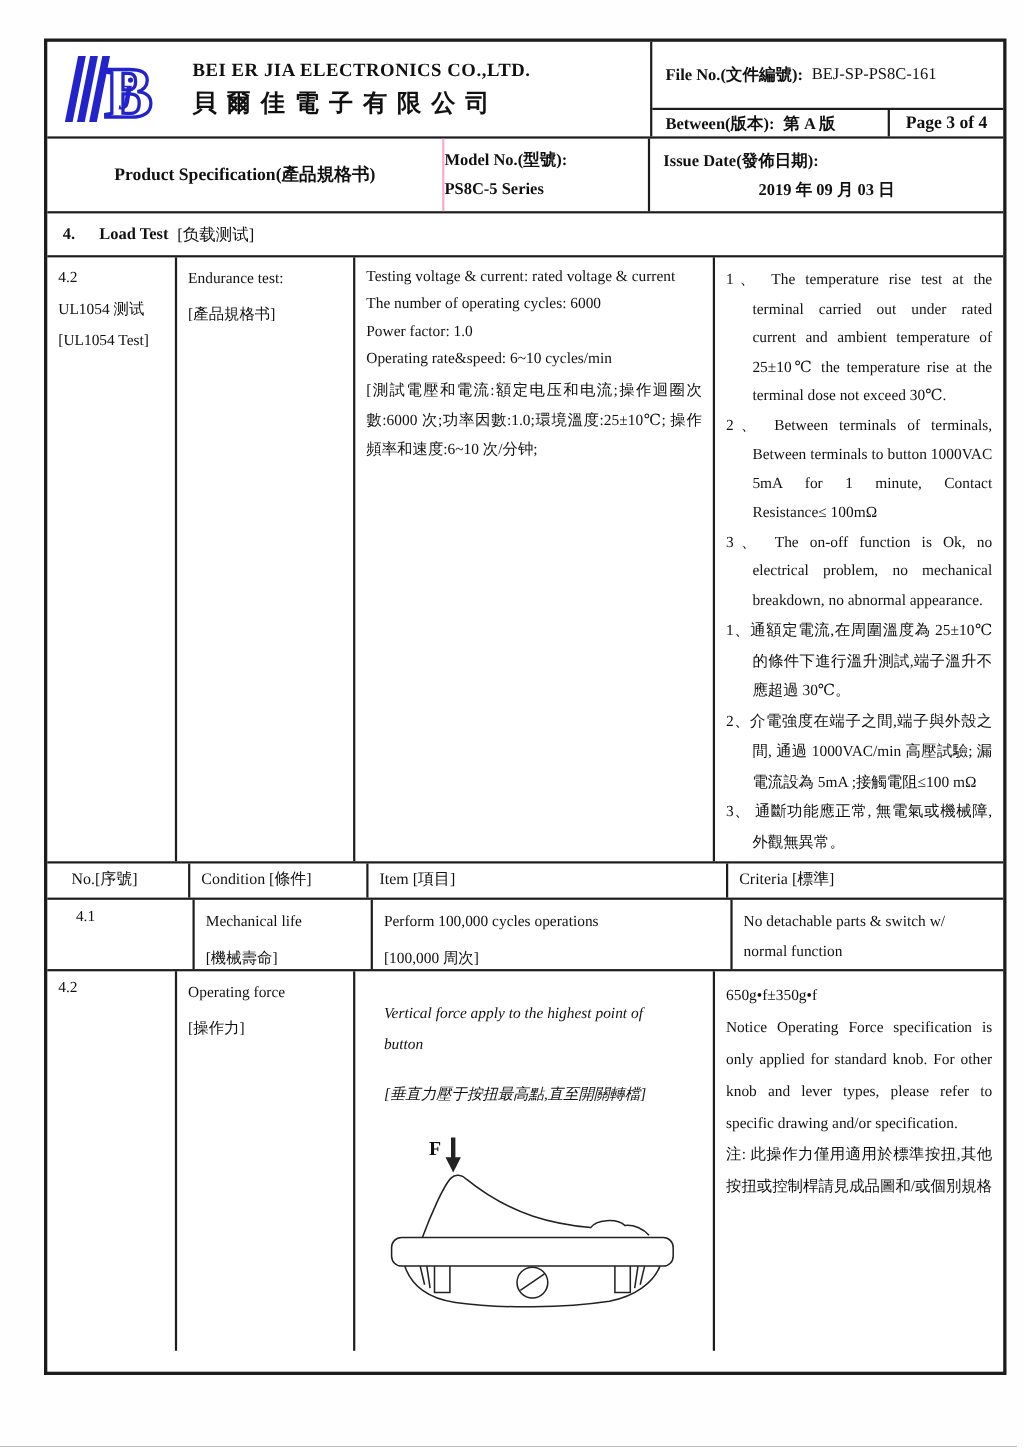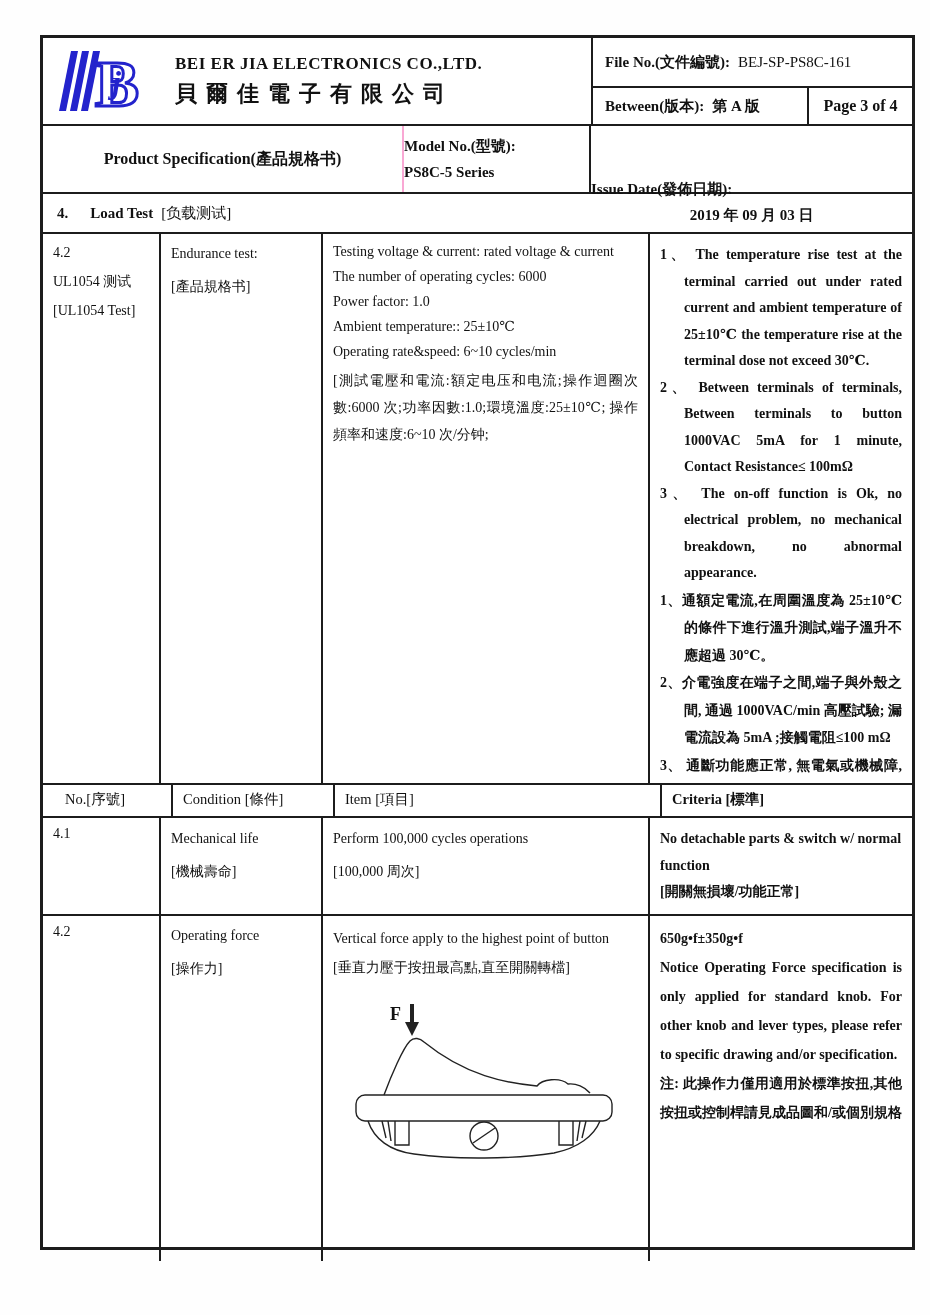--- a/index.html
+++ b/index.html
@@ -12,54 +12,54 @@
   .frame {
     position:absolute; left:40px; top:35px; width:875px; height:1215px;
     border:3px solid #1c1c1c; background:#fff;
   }
   
   .band1 { display:flex; height:88px; border-bottom:2px solid #1c1c1c; }
   .logo-cell { flex:0 0 550px; border-right:2px solid #1c1c1c; display:flex; align-items:center; padding:8px 14px; gap:16px; }
   .company-en { font-size:17px; font-weight:bold; letter-spacing:.5px; }
   .company-cn { font-size:22px; font-weight:600; letter-spacing:9px; margin-top:5px; white-space:nowrap; }
   .band1-right { flex:1; display:flex; flex-direction:column; }
-  .file-row { height:50px; border-bottom:2px solid #1c1c1c; display:flex; align-items:center; padding:0 12px; font-size:15px; }
+  .file-row { height:62px; border-bottom:2px solid #1c1c1c; display:flex; align-items:center; padding:0 12px; font-size:15px; }
   .edition-row { flex:1; display:flex; }
   .edition-cell { flex:0 0 216px; border-right:2px solid #1c1c1c; display:flex; align-items:center; padding:0 12px; font-size:15px; }
   .page-cell { flex:1; display:flex; align-items:center; justify-content:center; font-size:16px; font-weight:bold; }
   .lbl { font-weight:bold; }
   .val { margin-left:8px; }
   
   .band2 { display:flex; height:68px; border-bottom:2px solid #1c1c1c; }
   .product-cell { flex:0 0 361px; border-right:2px solid #f9a8d4; display:flex; align-items:center; justify-content:center; font-size:16px; font-weight:bold; }
   .model-cell { flex:0 0 187px; border-right:2px solid #1c1c1c; display:flex; flex-direction:column; align-items:flex-start; justify-content:center; font-size:15px; font-weight:bold; line-height:26px; }
-  .issue-cell { flex:1; padding:8px 0; font-size:15px; font-weight:bold; line-height:26px;margin-top:42px; }
+  .issue-cell { flex:1; padding:8px 12px; font-size:15px; font-weight:bold; line-height:26px; }
   .issue-cell .line2 { text-align:center; }
   
   .band3 { height:40px; border-bottom:2px solid #1c1c1c; display:flex; align-items:center; padding:0 14px; font-size:15px; }
   .sec-no { font-weight:bold; margin-right:22px; }
   .sec-en { font-weight:bold; margin-right:8px; }
   
   .mtable { display:flex; flex-direction:column; }
   .mrow { display:grid; grid-template-columns:118px 162px 327px 1fr; border-bottom:2px solid #1c1c1c; }
   .mrow:last-child { border-bottom:none; }
   .mcell { border-right:2px solid #1c1c1c; padding:8px 10px; font-size:14px; overflow:hidden; }
-  .mcell:last-child { border-right:none;font-weight:bold; }
-  .r1 { height:551px; } .r2 { height:33px;padding-left:12px; } .r3 { height:98px; } .r4 { height:345px; }
+  .mcell:last-child { border-right:none; }
+  .r1 { height:551px; } .r2 { height:33px;padding-left:12px; } .r3 { height:65px;padding-left:16px; } .r4 { height:345px; }
   .r2 .mcell { padding:5px 10px; font-size:14.5px; }
   .mcell p { margin:0 0 7px; line-height:22px; }
   .cond-en p { line-height:20px; margin:0 0 5px; }
   .cond-cn { line-height:27px; text-align:justify; margin-top:2px; }
   .crit p.hang { padding-left:24px; text-indent:-24px; line-height:26.5px; margin:0; text-align:justify; }
   .crit-cn p.hang { line-height:27.5px; }
   .item-cell p { margin:0 0 9px; line-height:24px; }
   .r3 .mcell p { margin:0 0 8px; line-height:25px; }
   .r3 .crit41 p { margin:0; line-height:26.5px; }
   .r4 .crit42 p { margin:0; line-height:29px; text-align:justify; }
-  .r4 .cond42 p { margin:0; line-height:29px; }
+  .r4 .cond42 p { margin:16px; line-height:29px;font-style:italic; }
   .switch-svg { display:block; margin:14px auto 0; }
   .logo-svg { flex:0 0 auto; }
 </style>
 </head>
 <body>
 
 <div class="page">
   <div class="frame">
 
     <div class="band1">
@@ -121,21 +121,20 @@
         </div>
         <div class="mcell item-cell">
           <p>Endurance test:</p>
           <p>[產品規格书]</p>
         </div>
         <div class="mcell">
           <div class="cond-en">
             <p>Testing voltage &amp; current:  rated voltage &amp; current</p>
             <p>The number of operating cycles:  6000</p>
             <p>Power factor:   1.0</p>
-            <p>Ambient temperature::  25±10℃</p>
             <p>Operating rate&amp;speed:  6~10 cycles/min</p>
           </div>
           <div class="cond-cn">[測試電壓和電流:額定电压和电流;操作迴圈次數:6000 次;功率因數:1.0;環境溫度:25±10℃; 操作頻率和速度:6~10 次/分钟;</div>
         </div>
         <div class="mcell">
           <div class="crit">
             <p class="hang">1、 The temperature rise test at the terminal carried out under rated current and ambient temperature of 25±10℃ the temperature rise at the terminal dose not exceed 30℃.</p>
             <p class="hang">2、 Between terminals of terminals, Between terminals to button 1000VAC 5mA for 1 minute, Contact Resistance≤ 100mΩ</p>
             <p class="hang">3、 The on-off function is Ok, no electrical problem, no mechanical breakdown, no abnormal appearance.</p>
           </div>

